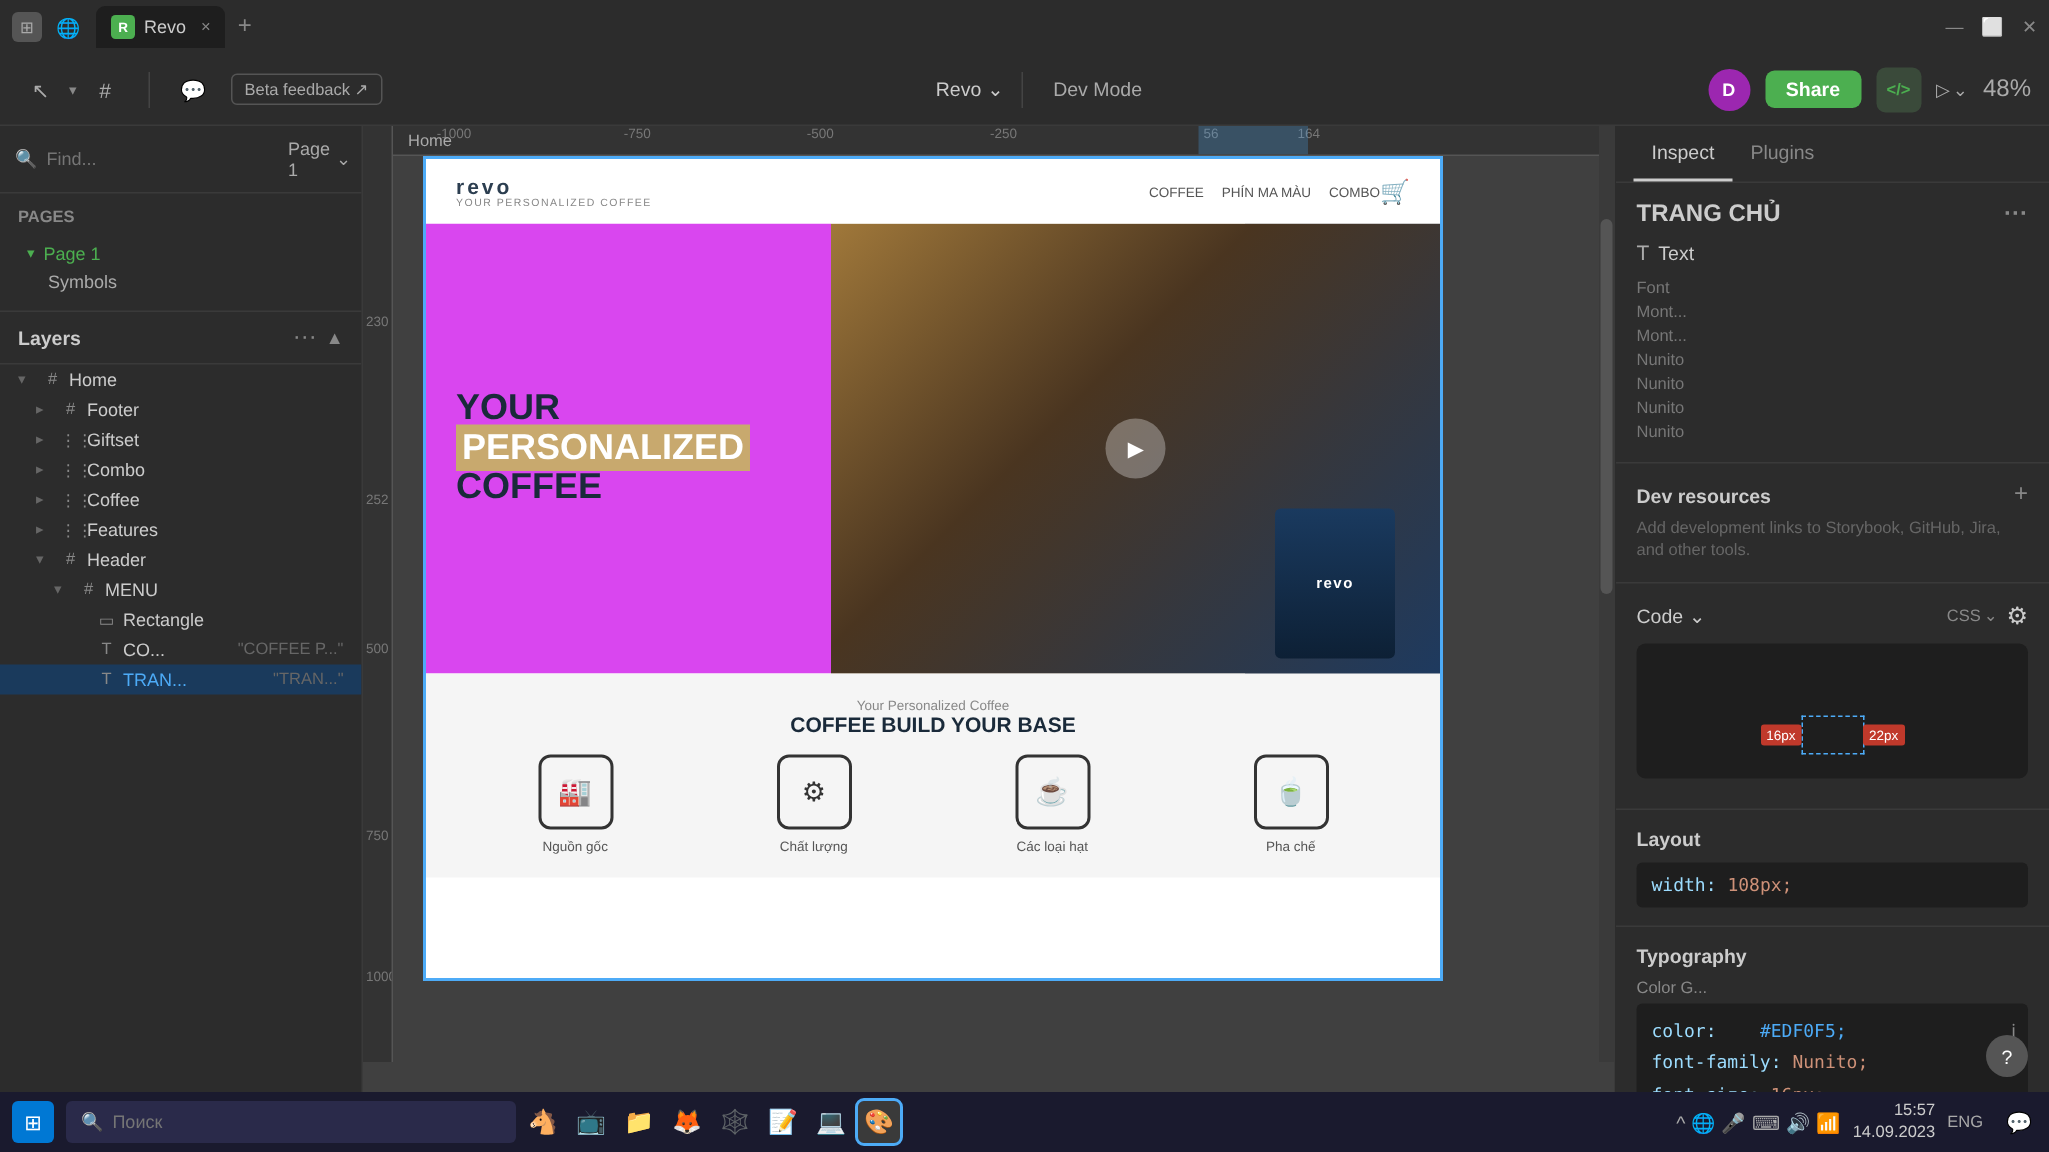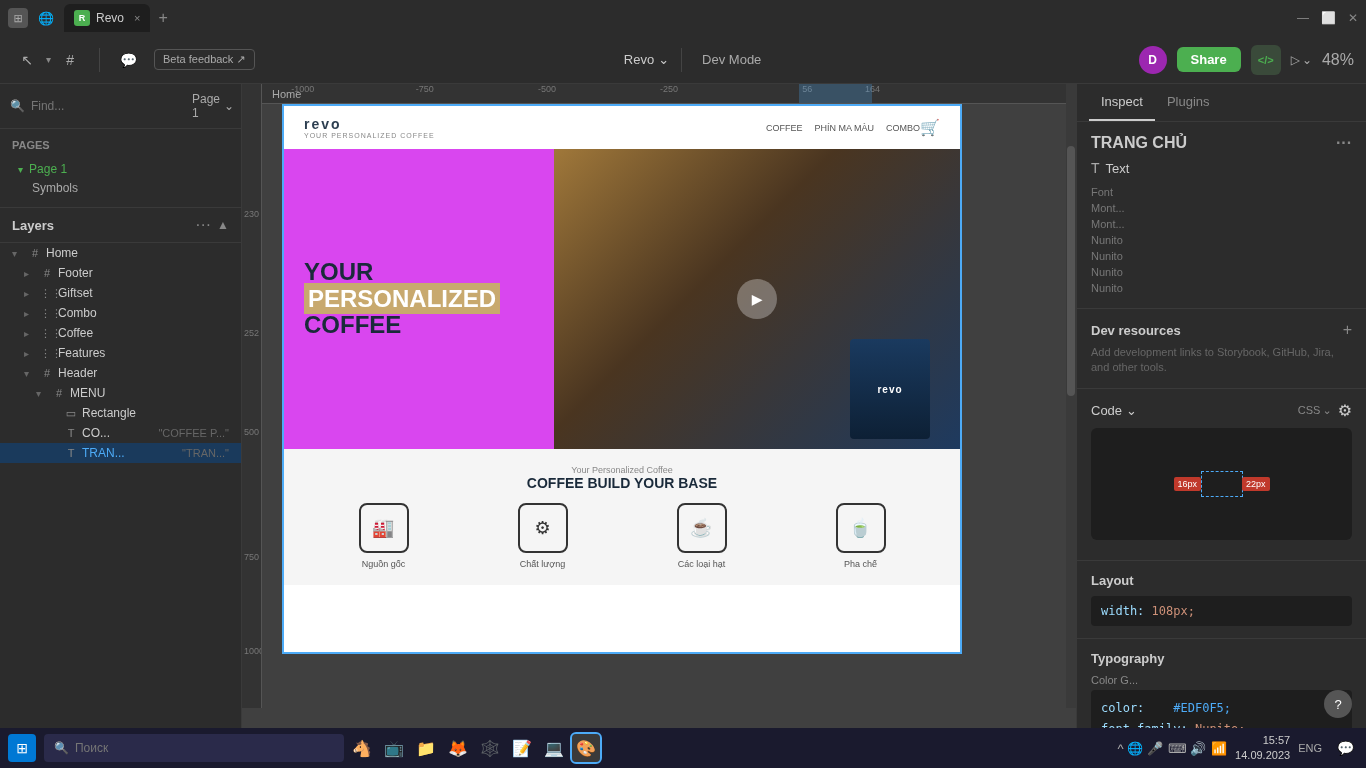--- a/index.html
+++ b/index.html
@@ -341,26 +341,26 @@
     .dev-resources-hint { font-size: 11px; color: #666; margin-top: 6px; line-height: 1.4; }
 
     .code-section { padding: 12px 14px; border-bottom: 1px solid #3a3a3a; }
     .code-header { display: flex; justify-content: space-between; align-items: center; margin-bottom: 8px; }
     .code-title { font-size: 13px; color: #ccc; display: flex; align-items: center; gap: 4px; }
     .code-lang { font-size: 11px; color: #888; display: flex; align-items: center; gap: 2px; }
 
     .typography-preview {
       background: #1e1e1e;
       border-radius: 6px;
-      padding: 32px;
-      display: flex;
-      align-items: center;
+      padding: 16px;
+      display: flex;
+      align-items: flex-end;
       justify-content: center;
       position: relative;
-      height: 112px;
+      height: 90px;
       margin-bottom: 8px;
     }
     .typo-box-outer {
       border: 1px dashed #4dabf7;
       padding: 12px 20px;
       position: relative;
     }
     .typo-letter {
       font-size: 48px;
       font-weight: 700;

